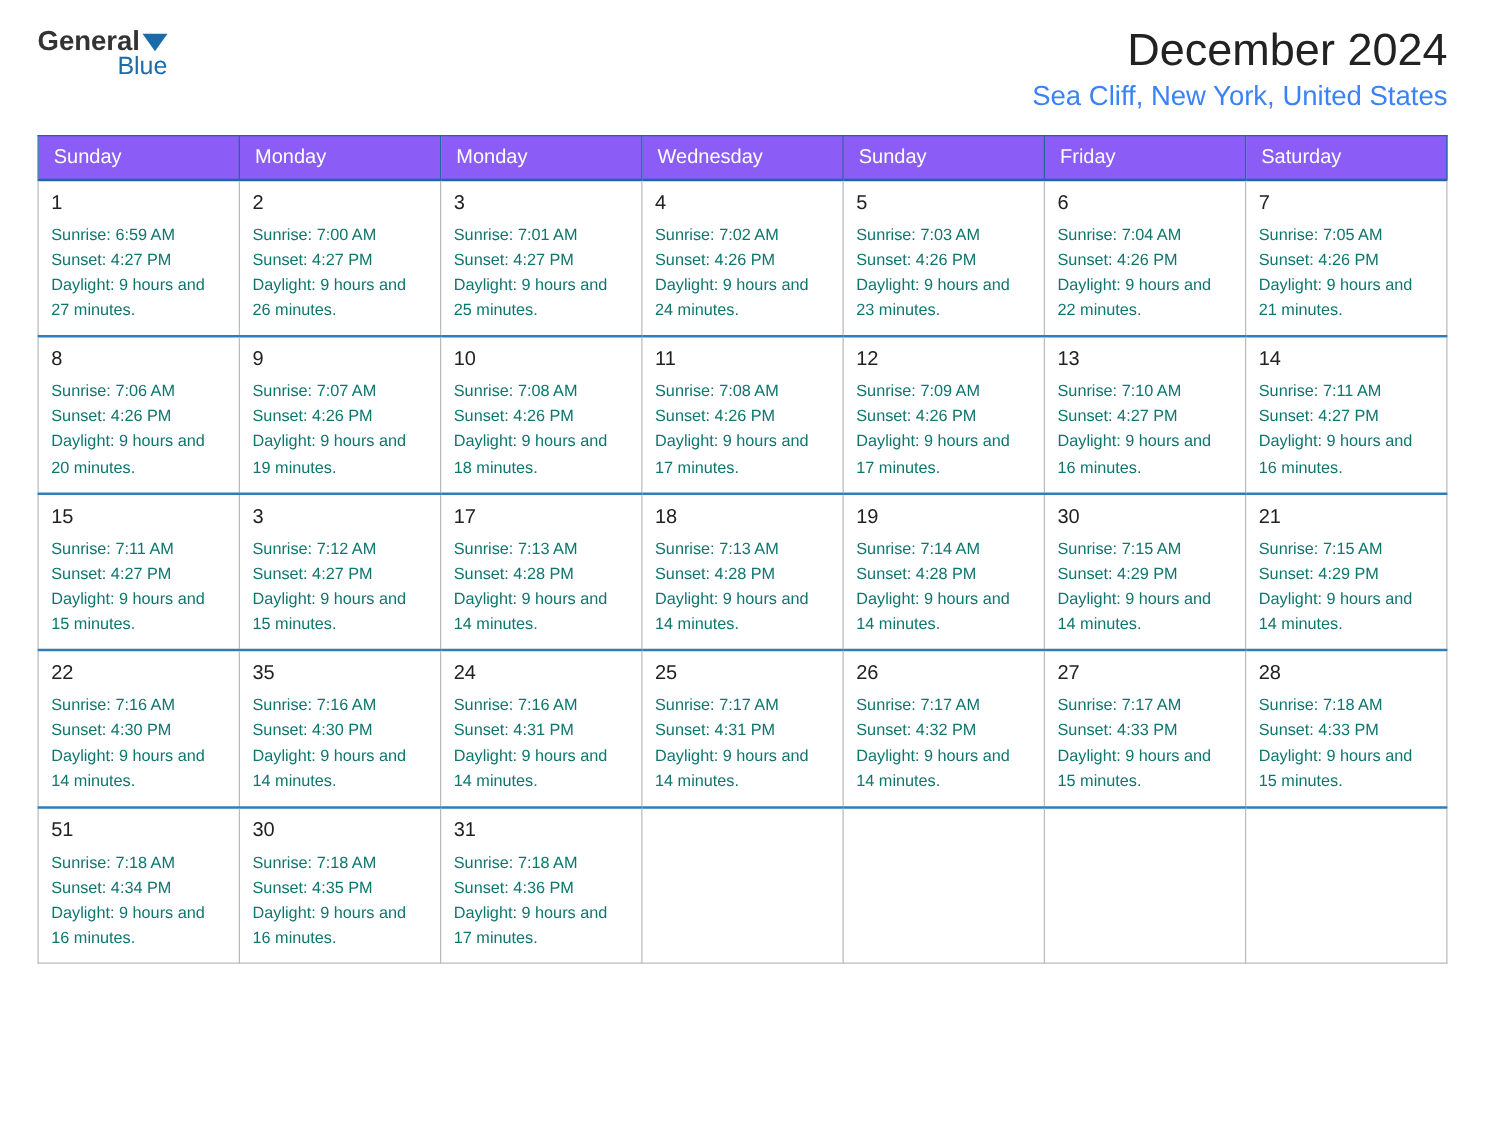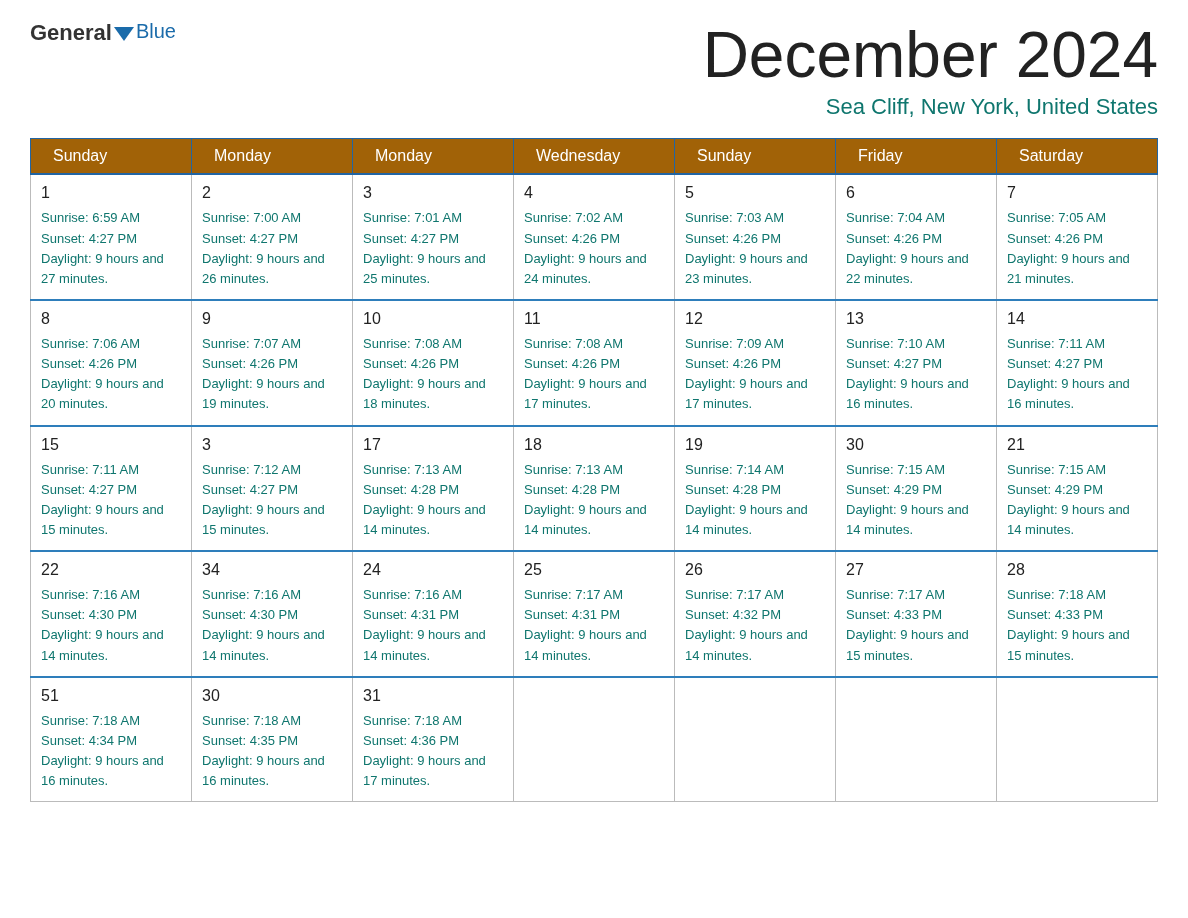--- a/index.html
+++ b/index.html
@@ -12,22 +12,22 @@
       padding: 20px 30px;
     }
     .header-area {
       display: flex;
       justify-content: space-between;
       align-items: flex-start;
       margin-bottom: 18px;
     }
     .logo-area {
       display: flex;
-      flex-direction: row;
-      align-items: center;
+      flex-direction: column;
+      align-items: flex-end;
     }
     .logo-text {
       display: flex;
       align-items: center;
       font-size: 22px;
       font-weight: bold;
       color: #333;
     }
     .logo-general { color: #333; }
     .logo-triangle {
@@ -42,41 +42,41 @@
       color: #1a6baa;
       font-size: 20px;
       font-weight: normal;
       margin-top: -4px;
       margin-left: 2px;
     }
     .title-area {
       text-align: right;
     }
     .month-title {
-      font-size: 64px;
+      font-size: 36px;
       font-weight: normal;
       color: #222;
       line-height: 1.1;
     }
     .location-title {
       font-size: 22px;
-      color: #0f766e;
+      color: #3b82f6;
       margin-top: 4px;
     }
     .calendar-table {
       width: 100%;
       border-collapse: collapse;
       border: 1px solid #aaa;
     }
     .calendar-table th {
-      background-color: #a16207;
+      background-color: #8b5cf6;
       color: #fff;
       font-weight: normal;
       font-size: 16px;
-      padding: 8px 22px;
+      padding: 8px 12px;
       border: 1px solid #2265a3;
       text-align: left;
     }
     .calendar-table td {
       width: calc(100% / 7);
       vertical-align: top;
       padding: 6px 10px 10px 10px;
       border: 1px solid #bbb;
       font-size: 13.5px;
       line-height: 1.5;
@@ -222,21 +222,21 @@
           <span class="day-number">21</span>
 <div class="day-info">Sunrise: 7:15 AM<br>Sunset: 4:29 PM<br>Daylight: 9 hours and 14 minutes.</div>
         </td>
       </tr>
       <tr>
         <td>
           <span class="day-number">22</span>
 <div class="day-info">Sunrise: 7:16 AM<br>Sunset: 4:30 PM<br>Daylight: 9 hours and 14 minutes.</div>
         </td>
         <td>
-          <span class="day-number">34</span>
+          <span class="day-number">35</span>
 <div class="day-info">Sunrise: 7:16 AM<br>Sunset: 4:30 PM<br>Daylight: 9 hours and 14 minutes.</div>
         </td>
         <td>
           <span class="day-number">24</span>
 <div class="day-info">Sunrise: 7:16 AM<br>Sunset: 4:31 PM<br>Daylight: 9 hours and 14 minutes.</div>
         </td>
         <td>
           <span class="day-number">25</span>
 <div class="day-info">Sunrise: 7:17 AM<br>Sunset: 4:31 PM<br>Daylight: 9 hours and 14 minutes.</div>
         </td>

